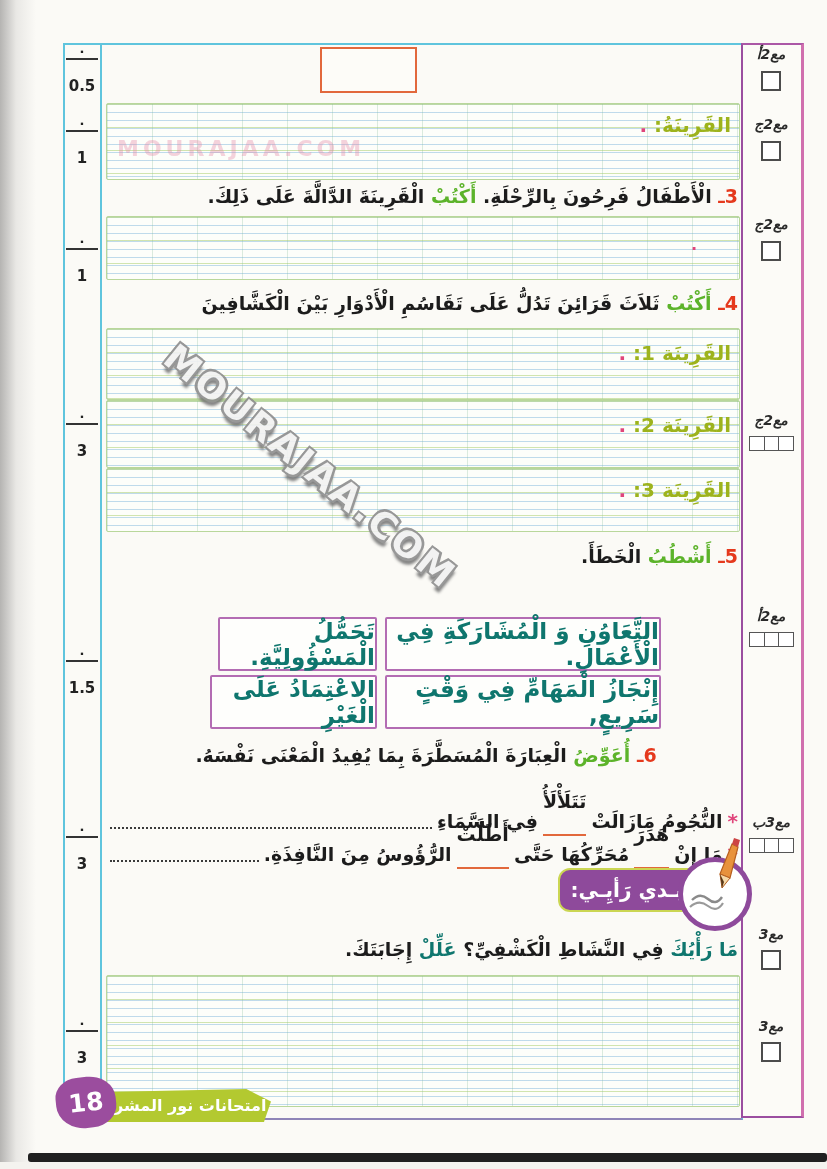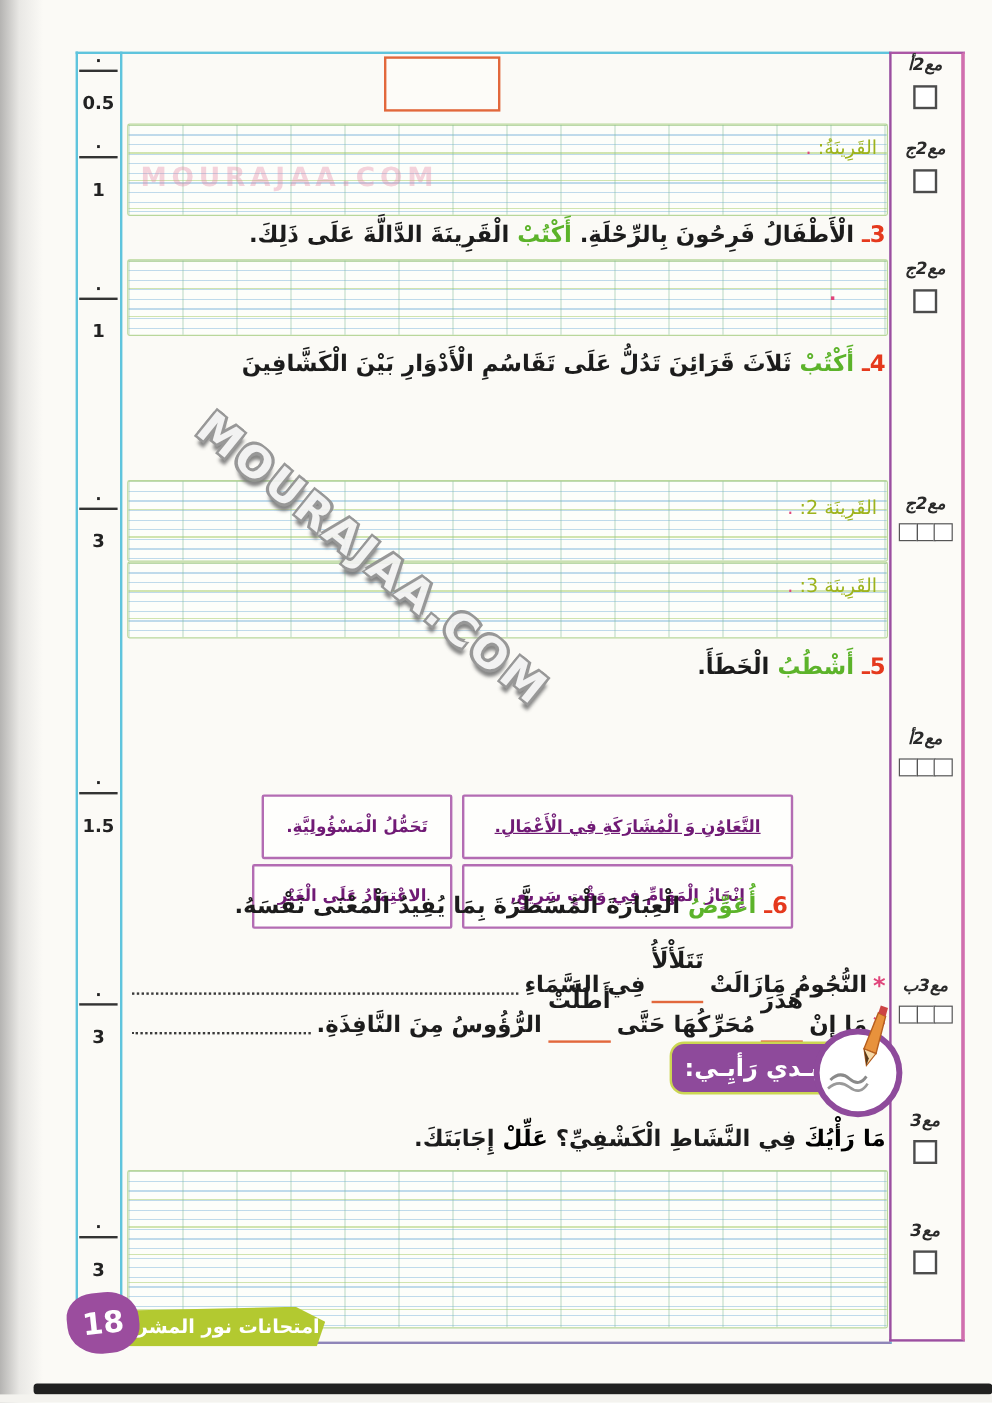--- a/index.html
+++ b/index.html
@@ -31,30 +31,30 @@
   .ruled{border:1.6px solid #b9d79b;border-radius:2px;background-color:#fdfefa;
     background-image:
       repeating-linear-gradient(to right,rgba(130,185,150,0.28) 0 1px,transparent 1px 45px),
       repeating-linear-gradient(to bottom,rgba(185,215,135,0.65) 0 1px,transparent 1px 23px),
       repeating-linear-gradient(to bottom,rgba(150,195,225,0.6) 0 1px,transparent 1px 8px);}
   
   .t{direction:rtl;text-align:right;font-weight:700;color:#1c1c1c;font-size:19px;line-height:1.45;}
   .big{font-size:20px;}
   .qnum{color:#e5391d;}
   .verb{color:#5cb32a;}
-  .glabel{color:#9db31c;font-size:16px;font-weight:400;direction:rtl;}
-  .brightgreen{color:#000000;}
+  .glabel{color:#9db31c;font-size:20px;font-weight:700;direction:rtl;}
+  .brightgreen{color:#0f766e;}
   .pinkdot{color:#e0457b;}
   .star{color:#e0457b;font-size:20px;}
   .ul{border-bottom:2.5px solid #e2683c;padding-bottom:18px;}
   .dotfill{flex:1;border-bottom:2.5px dotted #3a3a3a;margin-bottom:7px;margin-left:4px;}
   .flexline{display:flex;direction:rtl;align-items:flex-end;column-gap:5px;}
   
   .opt{border:2.2px solid #b36cb3;background:#fefefc;display:flex;align-items:center;
-    justify-content:center;direction:rtl;font-weight:700;font-size:14px;color:#701a75;border-radius:2px;margin-top:45px;}
+    justify-content:center;direction:rtl;font-weight:700;font-size:23px;color:#0f766e;border-radius:2px;}
   
   .orange-box{border:2.5px solid #e2683c;background:#fdfcf8;}
   
   .badge{background:#8e4a9b;border:2.5px solid #cbd653;border-radius:12px;color:#fff;
     display:flex;align-items:center;justify-content:center;direction:rtl;font-size:20px;font-weight:700;}
   .pcircle{width:64px;height:64px;border-radius:50%;background:#fff;border:5px solid #8e4a9b;z-index:5;}
   
   .wm{color:#f2f2f2;font-weight:700;font-size:36px;letter-spacing:3px;white-space:nowrap;
     text-shadow:-2px -2px 0 #8e8e8e,2px -2px 0 #8e8e8e,-2px 2px 0 #8e8e8e,2px 2px 0 #8e8e8e,4px 5px 3px #777;
     transform:rotate(39deg);transform-origin:left top;opacity:.9;z-index:6;}
@@ -162,20 +162,26 @@
   <div class="abs ruled" style="left:106px;top:216px;width:632px;height:62px;">
     <span class="abs pinkdot" style="right:42px;top:18px;font-weight:700;">.</span>
   </div>
 
   <div class="abs t" style="left:106px;top:290px;width:632px;">
     <span class="qnum">4ـ</span>
     <span class="verb">أَكْتُبْ</span>
     <span>ثَلاَثَ قَرَائِنَ تَدُلُّ عَلَى تَقَاسُمِ الْأَدْوَارِ بَيْنَ الْكَشَّافِينَ</span>
   </div>
 
+  <div class="abs ruled" style="left:106px;top:328px;width:632px;height:70px;">
+    <span class="abs glabel" style="right:8px;top:12px;">
+      <span>القَرِينَة 1:</span>
+      <span class="pinkdot">.</span>
+    </span>
+  </div>
   <div class="abs ruled" style="left:106px;top:400px;width:632px;height:66px;">
     <span class="abs glabel" style="right:8px;top:12px;">
       <span>القَرِينَة 2:</span>
       <span class="pinkdot">.</span>
     </span>
   </div>
   <div class="abs ruled" style="left:106px;top:468px;width:632px;height:62px;">
     <span class="abs glabel" style="right:8px;top:9px;">
       <span>القَرِينَة 3:</span>
       <span class="pinkdot">.</span>
@@ -183,21 +189,21 @@
   </div>
 
   <div class="abs wm" style="left:182px;top:336px;">MOURAJAA.COM</div>
 
   <div class="abs t" style="left:106px;top:543px;width:632px;">
     <span class="qnum">5ـ</span>
     <span class="verb">أَشْطُبُ</span>
     <span>الْخَطَأَ.</span>
   </div>
 
-  <div class="abs opt" style="left:385px;top:617px;width:272px;height:50px;text-decoration:underline;">التَّعَاوُنِ وَ الْمُشَارَكَةِ فِي الْأَعْمَالِ.</div>
+  <div class="abs opt" style="left:385px;top:617px;width:272px;height:50px;">التَّعَاوُنِ وَ الْمُشَارَكَةِ فِي الْأَعْمَالِ.</div>
   <div class="abs opt" style="left:218px;top:617px;width:155px;height:50px;">تَحَمُّلُ الْمَسْؤُولِيَّةِ.</div>
   <div class="abs opt" style="left:210px;top:675px;width:163px;height:50px;">الاعْتِمَادُ عَلَى الْغَيْرِ</div>
   <div class="abs opt" style="left:385px;top:675px;width:272px;height:50px;">إِنْجَازُ الْمَهَامِّ فِي وَقْتٍ سَرِيعٍ,</div>
 
   <div class="abs t" style="left:110px;top:742px;width:632px;text-align:center;">
     <span class="qnum">6ـ</span>
     <span class="verb">أُعَوِّضُ</span>
     <span>الْعِبَارَةَ الْمُسَطَّرَةَ بِمَا يُفِيدُ الْمَعْنَى نَفْسَهُ.</span>
   </div>
 

